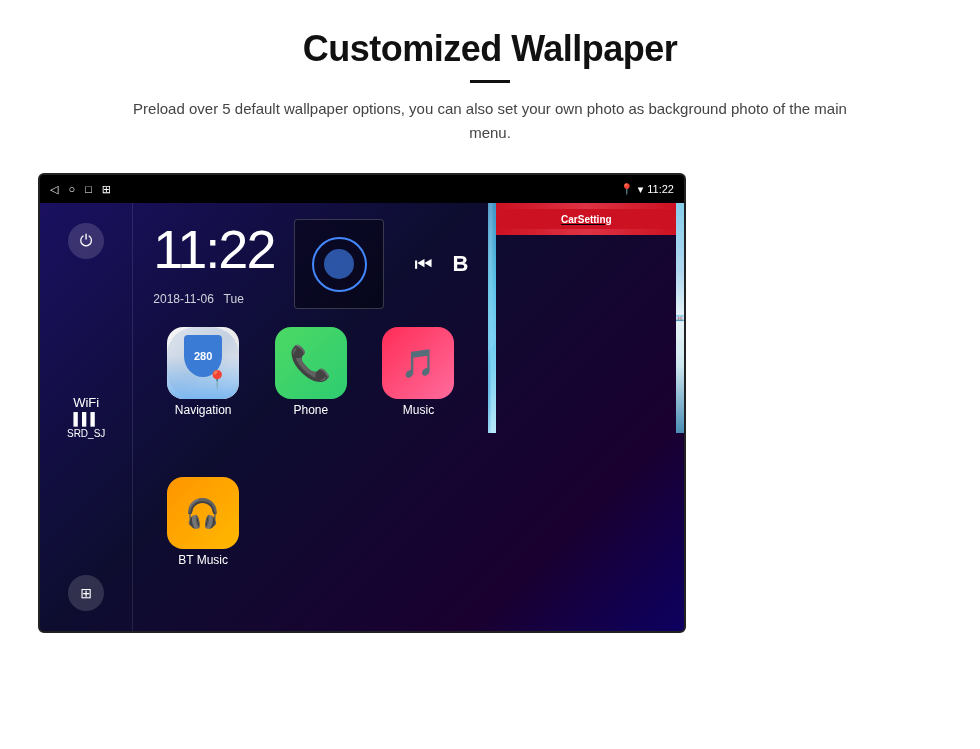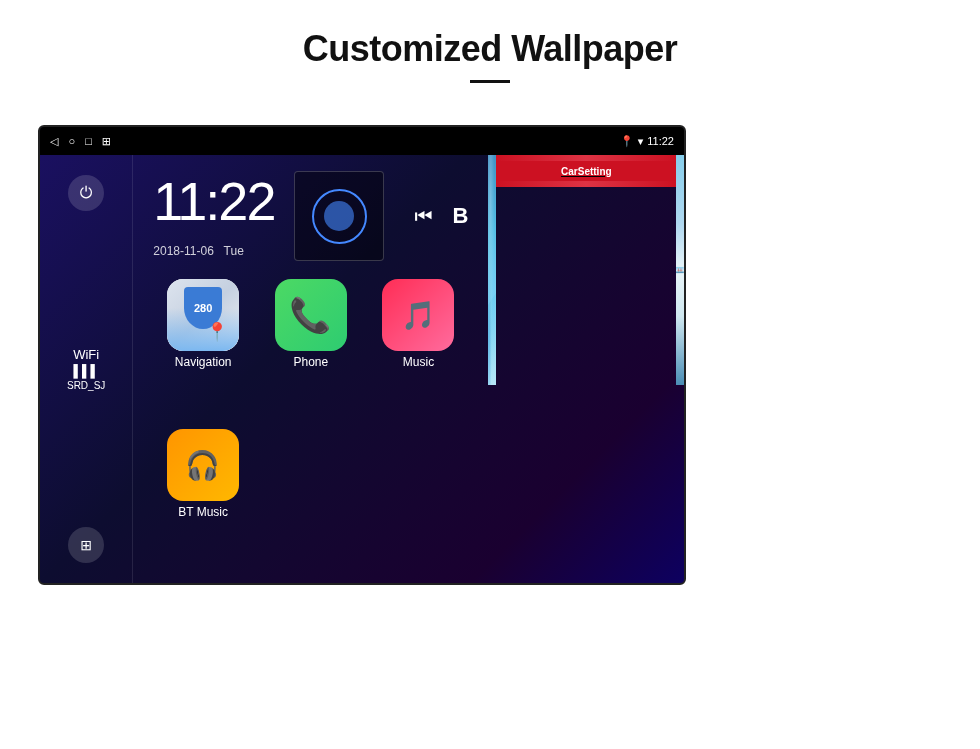--- a/index.html
+++ b/index.html
@@ -260,21 +260,21 @@
       overflow: hidden;
     }
 
     .nav-icon-inner {
       width: 100%;
       height: 100%;
       display: flex;
       align-items: center;
       justify-content: center;
       background: linear-gradient(135deg, #dde4ee 0%, #c5d0e0 50%, #eef0f5 100%);
-      border-radius: 8px;
+      border-radius: 28px;
       position: relative;
       text-align: center;
     }
 
     .nav-map-road {
       position: absolute;
       bottom: 0;
       left: 0;
       right: 0;
       height: 60%;
@@ -413,20 +413,21 @@
       overflow: hidden;
     }
 
   </style>
 </head>
 <body>
 
 <div class="page-header">
   <h1 class="page-title">Customized Wallpaper</h1>
   <div class="title-underline"></div>
+  <p class="page-subtitle">Preload over 5 default wallpaper options, you can also set your own photo as background photo of the main menu.</p>
 </div>
 
 <div class="content-area">
 
   <div class="android-device">
 
     <div class="status-bar">
       <div class="status-left">
         <span>◁</span>
         <span>○</span>

